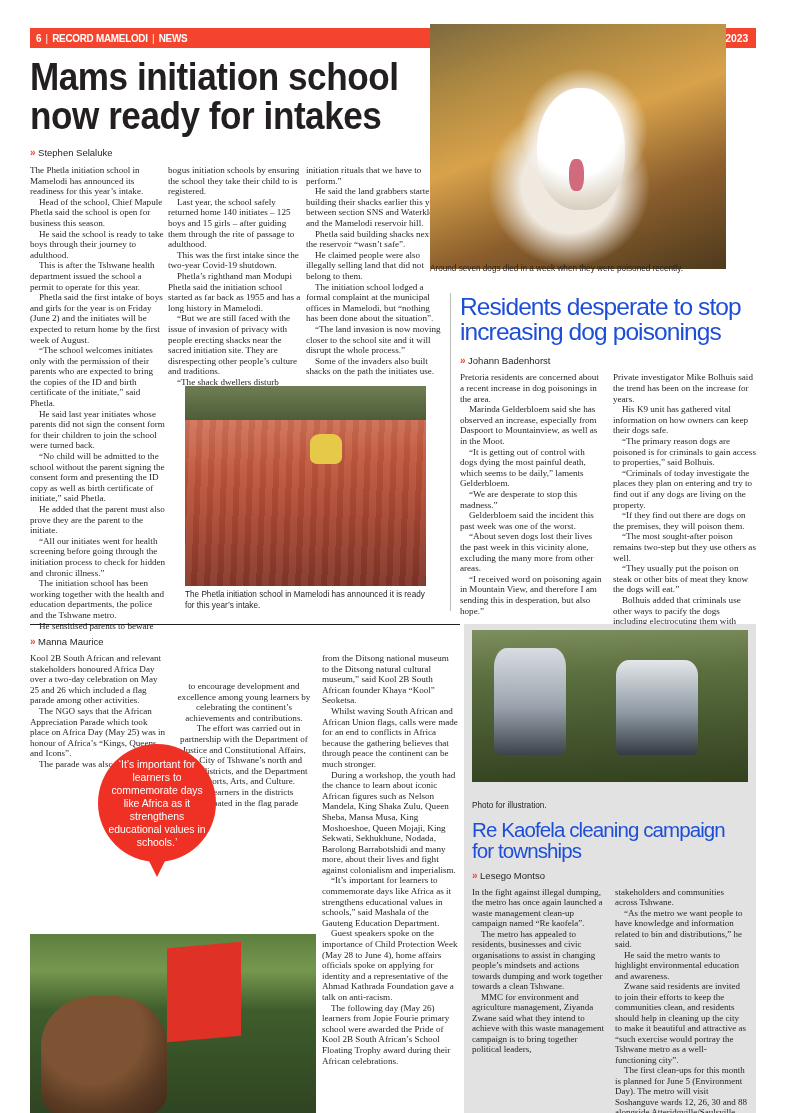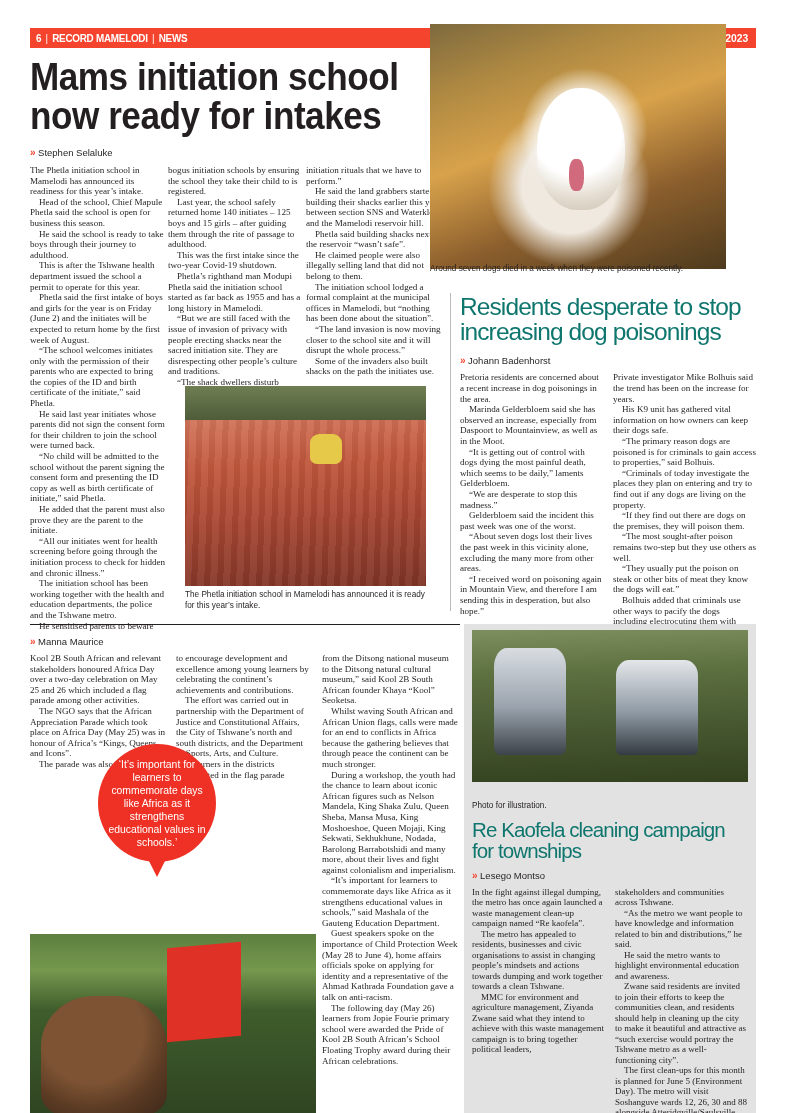--- a/index.html
+++ b/index.html
@@ -64,21 +64,21 @@
     line-height: 1.0;
     color: #231f20;
     transform: scaleX(0.9);
     transform-origin: left top;
   }
   .hl-plain {
     font-family: "Liberation Sans", sans-serif;
     font-weight: normal;
     line-height: 1.03;
     letter-spacing: -0.9px;
-    color: #0f766e;
+    color: #1d4ed8;
   }
   .byline {
     font-family: "Liberation Sans", sans-serif;
     font-size: 9.5px;
     color: #231f20;
     display: flex; align-items: baseline; gap: 4px;
     white-space: nowrap;
   }
   .byline .arrows {
     color: #f4442e; font-weight: bold; font-size: 10px; letter-spacing: -1.5px;
@@ -404,21 +404,21 @@
 
     <div class="s3-cols">
       <div class="s3-col">
         <div class="body-col">
           <p class="first">Kool 2B South African and relevant stakeholders honoured Africa Day over a two-day celebration on May 25 and 26 which included a flag parade among other activities.</p>
           <p>The NGO says that the African Appreciation Parade which took place on Africa Day (May 25) was in honour of Africa’s “Kings, Queens, and Icons”.</p>
           <p>The parade was also said</p>
         </div>
       </div>
       <div class="s3-col">
-        <div class="body-col" style="text-align:left;">
+        <div class="body-col" style="text-align:center;margin-top:28px;">
           <p class="first">to encourage development and excellence among young learners by celebrating the continent’s achievements and contributions.</p>
           <p>The effort was carried out in partnership with the Department of Justice and Constitutional Affairs, the City of Tshwane’s north and south districts, and the Department of Sports, Arts, and Culture.</p>
           <p>“Learners in the districts participated in the flag parade</p>
         </div>
       </div>
       <div class="s3-col">
         <div class="body-col">
           <p class="first">from the Ditsong national museum to the Ditsong natural cultural museum,” said Kool 2B South African founder Khaya “Kool” Seoketsa.</p>
           <p>Whilst waving South African and African Union flags, calls were made for an end to conflicts in Africa because the gathering believes that through peace the continent can be much stronger.</p>
           <p>During a workshop, the youth had the chance to learn about iconic African figures such as Nelson Mandela, King Shaka Zulu, Queen Sheba, Mansa Musa, King Moshoeshoe, Queen Mojaji, King Sekwati, Sekhukhune, Nodada, Barolong Barrabotshidi and many more, about their lives and fight against colonialism and imperialism.</p>

